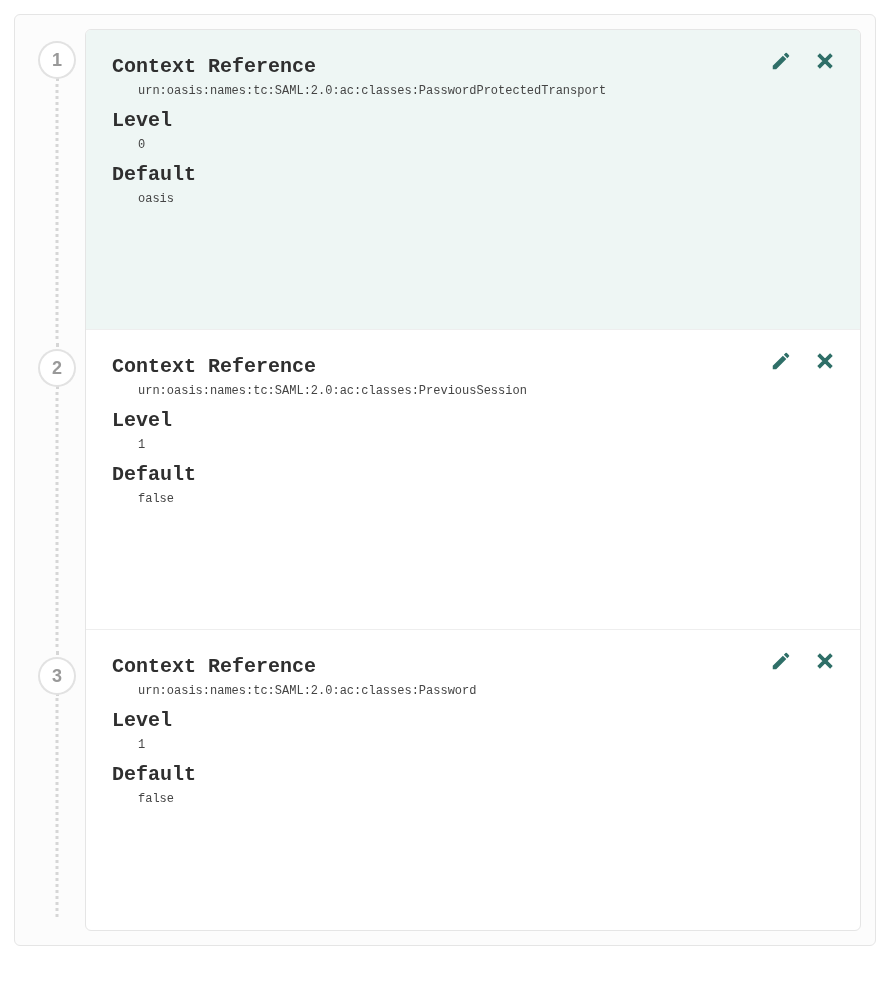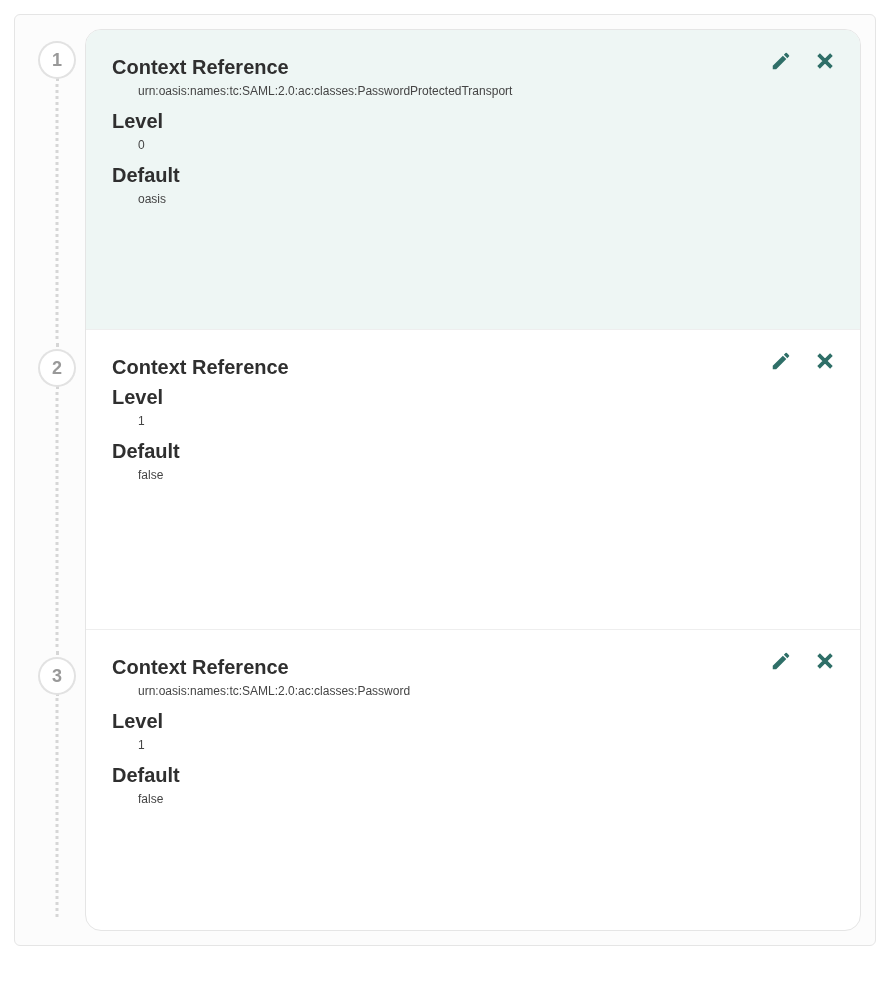--- a/index.html
+++ b/index.html
@@ -51,23 +51,24 @@
       left: 50%;
       transform: translateX(-50%);
       width: 0;
       border-left: 3px dotted #d6d6d6;
       z-index: 1;
     }
 
     .card-list {
       flex: 1;
       border: 1px solid #e5e5e5;
-      border-radius: 16px;
+      border-radius: 6px;
       background: #fff;
       overflow: hidden;
+      font-family: Liberation Mono, monospace;
     }
 
     .card {
       padding: 22px 26px 24px 26px;
       position: relative;
       border-bottom: 1px solid #eee;
     }
 
     .card:last-child {
       border-bottom: none;
@@ -180,20 +181,21 @@
             </svg>
           </button>
           <button class="icon-btn">
             <svg viewBox="0 0 24 24" fill="currentColor">
               <path d="M19 6.41 17.59 5 12 10.59 6.41 5 5 6.41 10.59 12 5 17.59 6.41 19 12 13.41 17.59 19 19 17.59 13.41 12z" stroke="currentColor" stroke-width="2" fill="currentColor"></path>
             </svg>
           </button>
         </div>
 
         <div class="field-label">Context Reference</div>
+        <div class="field-value">urn:oasis:names:tc:SAML:2.0:ac:classes:PreviousSession</div>
 
         <div class="field-label">Level</div>
         <div class="field-value">1</div>
 
         <div class="field-label">Default</div>
         <div class="field-value">false</div>
       </div>
 
       <div class="card" style="min-height:300px;">
         <div class="actions">

